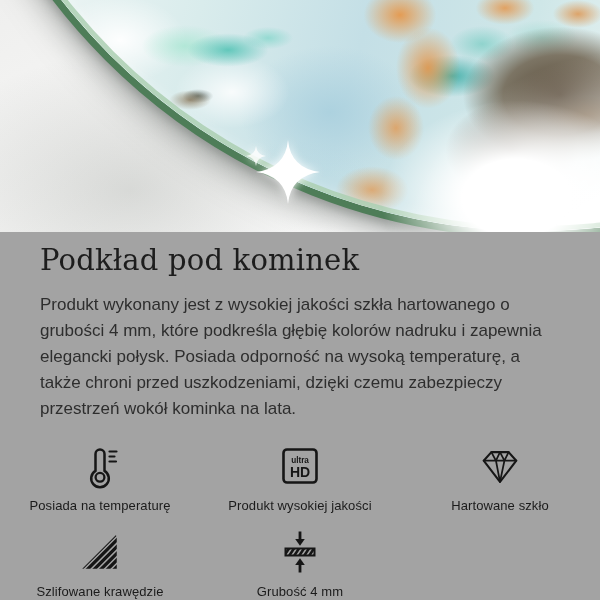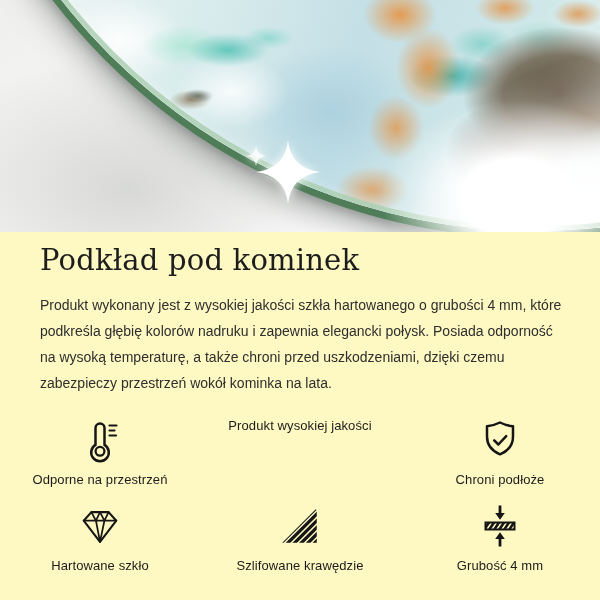--- a/index.html
+++ b/index.html
@@ -1,21 +1,21 @@
 <!DOCTYPE html>
 <html lang="pl"><head>
 <meta charset="utf-8">
 <style>
   html,body{margin:0;padding:0;}
   body{
     width:600px;height:600px;background:#ffffff;overflow:hidden;
     font-family:"Liberation Sans","DejaVu Sans",sans-serif;
     -webkit-font-smoothing:antialiased;
   }
-  .page{position:relative;width:600px;height:600px;background:#fef9c3;}
+  .page{position:relative;width:600px;height:600px;background:#a3a3a3;}
 
   
   .hero{
     position:relative;width:600px;height:232px;overflow:hidden;
     background:
       radial-gradient(ellipse 300px 190px at 130px 190px, rgba(140,145,140,0.30), rgba(240,240,238,0) 72%),
       linear-gradient(150deg,#efefee 0%,#f8f8f7 45%,#ffffff 80%);
   }
   .glass-disc{
     position:absolute;left:-73px;top:-978px;width:1202px;height:1202px;
@@ -78,21 +78,21 @@
   
   .content{padding:0 40px;}
   h1{
     margin:10px 0 0 0;
     font-family:"DejaVu Serif","Liberation Serif",serif;
     font-weight:400;font-size:29px;line-height:36px;color:#1d1d1d;
     letter-spacing:0.2px;
   }
   .desc{
     margin:14px 0 0 0;width:522px;
-    font-size:14px;line-height:26px;color:#2e2e2e;
+    font-size:17px;line-height:26px;color:#2e2e2e;
   }
   .features{
     margin:17px -40px 0 -40px;
     display:grid;grid-template-columns:repeat(3,200px);grid-auto-rows:84px;
     row-gap:2px;
   }
   .feature{display:flex;flex-direction:column;align-items:center;justify-content:flex-start;}
   .ficon{height:54px;display:flex;align-items:center;justify-content:center;}
   .ficon svg{display:block;}
   .flabel{margin-top:5px;font-size:13px;color:#1b1b1b;letter-spacing:0.1px;white-space:nowrap;}
@@ -126,36 +126,34 @@
     <div class="features">
 
       <div class="feature">
         <div class="ficon">
           <svg width="48" height="48" viewBox="0 0 48 48" fill="none" stroke="#161616" stroke-linecap="round">
             <path d="M28.5 28.9 V12 a4.5 4.5 0 0 0 -9 0 v16.9 a8.8 8.8 0 1 0 9 0 z" stroke-width="2.5"></path>
             <circle cx="24" cy="35.3" r="4.4" stroke-width="2.3"></circle>
             <path d="M33.5 9.5 h7 M33.5 14.5 h5 M33.5 19.5 h6.5" stroke-width="2.2"></path>
           </svg>
         </div>
-        <div class="flabel">Odporne na przestrzeń</div>
-      </div>
-
-      <div class="feature">
+        <div class="flabel">Posiada na temperaturę</div>
+      </div>
+
+      <div class="feature">
+        <div class="ficon">
+          <svg width="48" height="48" viewBox="0 0 48 48">
+            <rect x="7.5" y="7.5" width="33" height="33" rx="3.5" fill="none" stroke="#161616" stroke-width="2.6"></rect>
+            <text class="svgtext" x="24" y="20.5" font-size="8.2" font-weight="600" fill="#161616" text-anchor="middle">ultra</text>
+            <text class="svgtext" x="24" y="34.5" font-size="14" font-weight="800" fill="#161616" text-anchor="middle">HD</text>
+          </svg>
+        </div>
         <div class="flabel">Produkt wysokiej jakości</div>
       </div>
 
-      <div class="feature">
-        <div class="ficon">
-          <svg width="48" height="48" viewBox="0 0 48 48" fill="none" stroke="#161616" stroke-linecap="round" stroke-linejoin="round">
-            <path d="M24 6.5 c4.5 2.2 9 3.4 13 3.8 v10.2 c0 8.6 -5.3 14.6 -13 17.8 c-7.7 -3.2 -13 -9.2 -13 -17.8 V10.3 c4 -0.4 8.5 -1.6 13 -3.8 z" stroke-width="2.5"></path>
-            <path d="M18.2 24.3 l4.2 4.2 l7.8 -8.3" stroke-width="2.5"></path>
-          </svg>
-        </div>
-        <div class="flabel">Chroni podłoże</div>
-      </div>
 
       <div class="feature">
         <div class="ficon">
           <svg width="46" height="46" viewBox="0 0 48 48" fill="none" stroke="#161616" stroke-linejoin="round" stroke-linecap="round">
             <path d="M15 9.5 h18 l8 9 L24 40.5 L7 18.5 z" stroke-width="2.2"></path>
             <path d="M7 18.5 h34 M15 9.5 l4.8 9 L24 9.5 l4.6 9 L33 9.5 M19.8 18.5 L24 40.5 L28.6 18.5" stroke-width="1.8"></path>
           </svg>
         </div>
         <div class="flabel">Hartowane szkło</div>
       </div>

